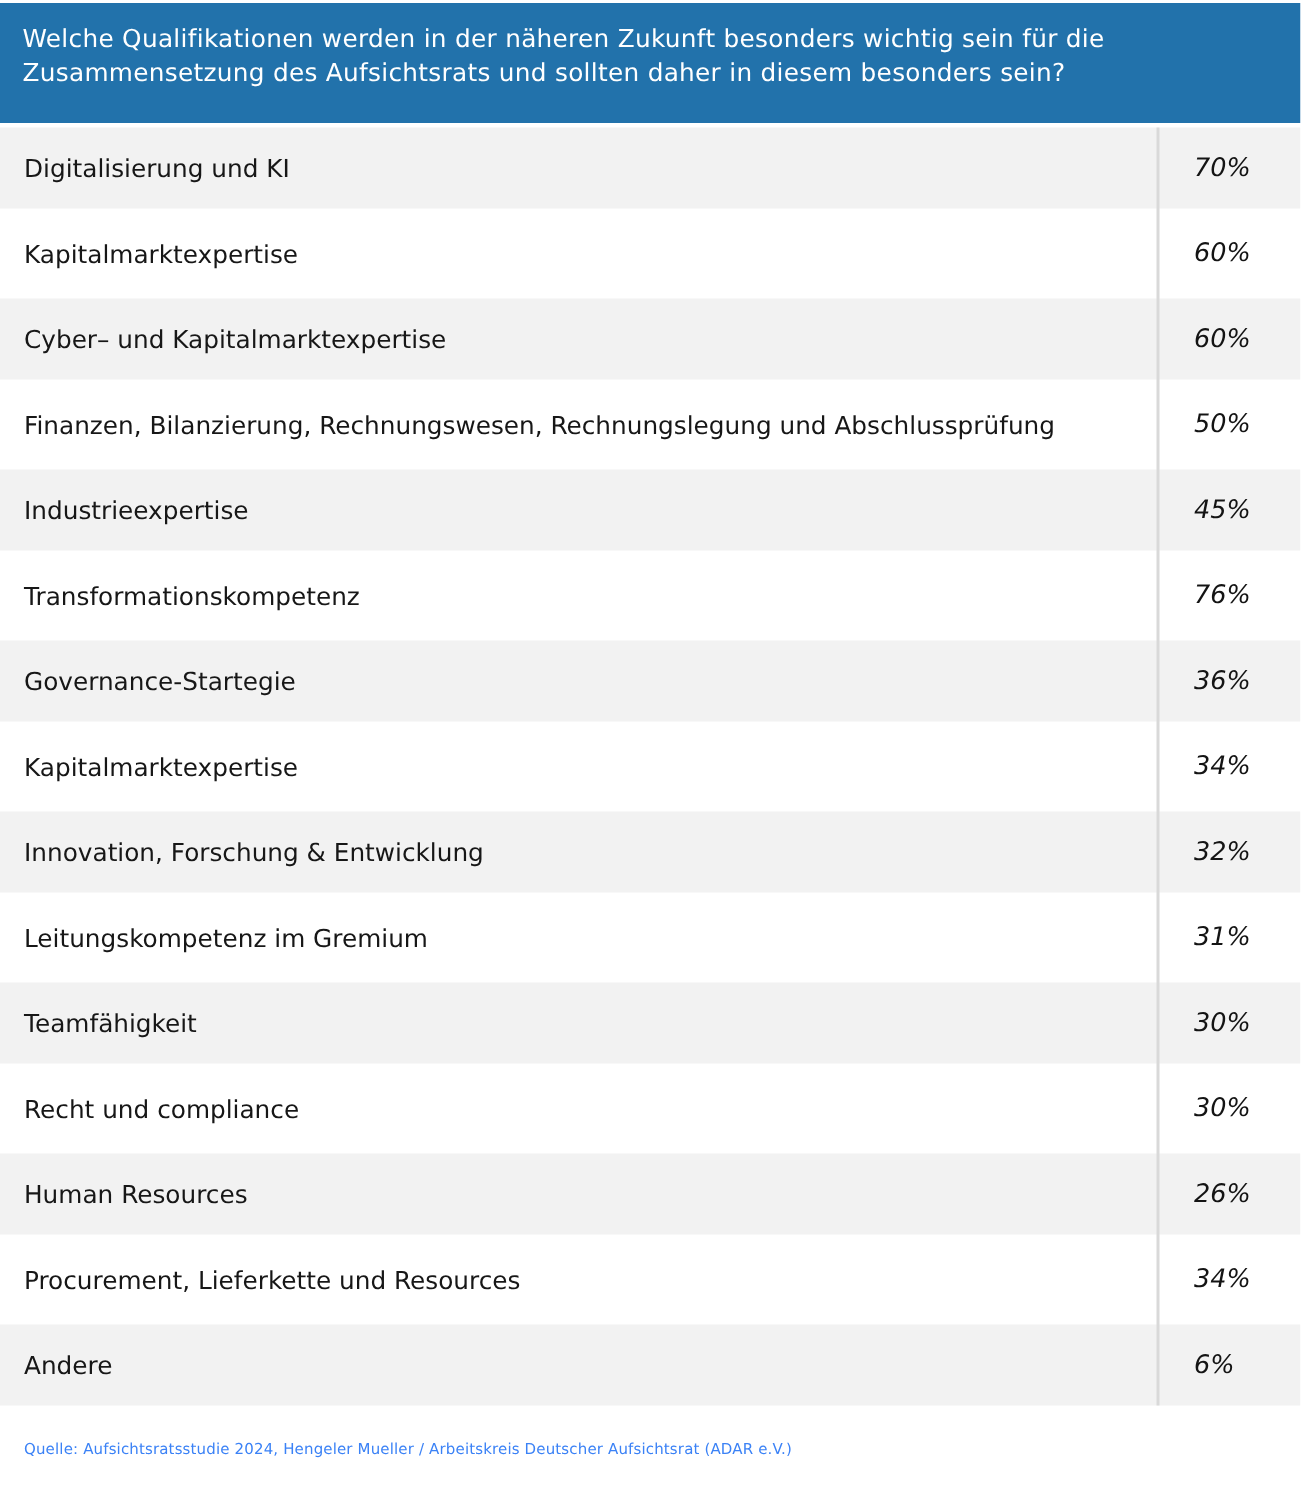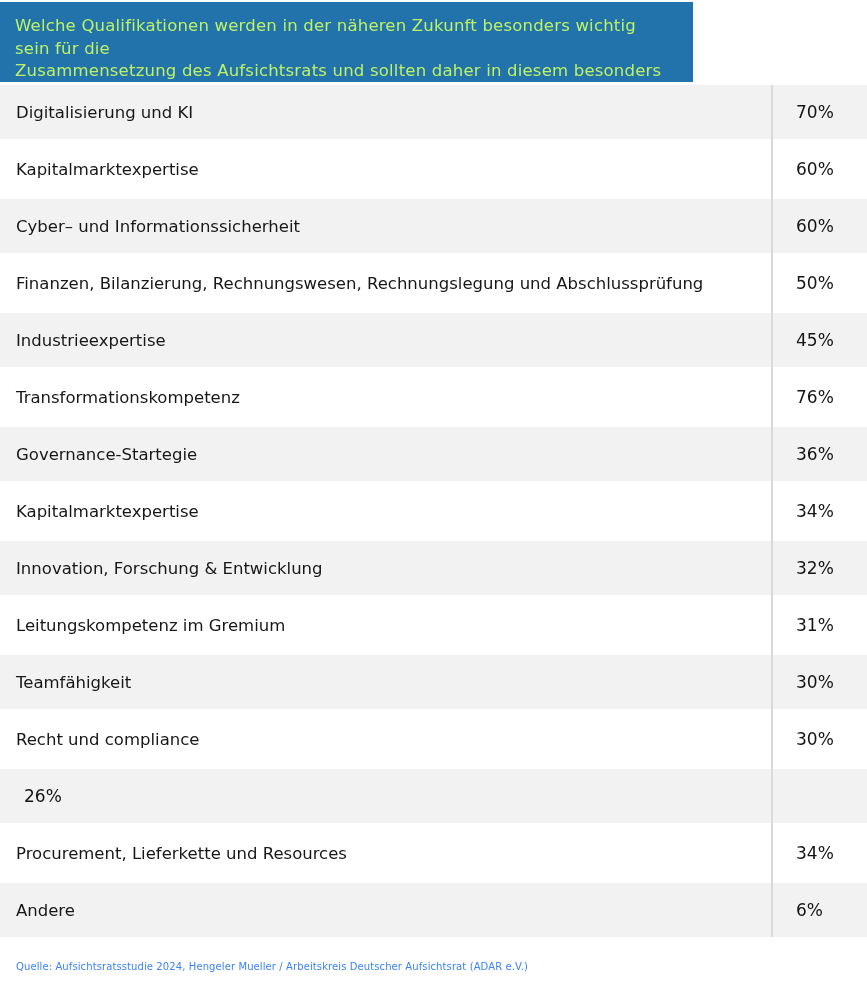--- a/index.html
+++ b/index.html
@@ -8,25 +8,25 @@
     background: #ffffff;
   }
   body {
     width: 867px;
     height: 1000px;
     overflow: hidden;
     font-family: "DejaVu Sans", "Liberation Sans", sans-serif;
   }
   .header {
     box-sizing: border-box;
-    width: 693px;
+    width: 867px;
     height: 80px;
     margin-top: 2px;
     background: #2272ab;
-    color: #bef264;
+    color: #ffffff;
     padding: 13px 20px 0 15px;
     font-size: 16.5px;
     line-height: 22.5px;
     letter-spacing: 0.2px;
   }
   .rows {
     position: relative;
     margin-top: 3px;
   }
   .divider {
@@ -56,20 +56,21 @@
     color: #171717;
     white-space: nowrap;
   }
   .row .value {
     box-sizing: border-box;
     flex: 0 0 95px;
     width: 95px;
     padding-left: 24px;
     font-size: 17px;
     color: #141414;
+    font-style: italic;
   }
   .footer {
     padding: 21px 16px 0 16px;
     font-size: 10px;
     color: #3b82f6;
     letter-spacing: 0.1px;
   }
 </style>
 </head>
 <body>
@@ -83,21 +84,21 @@
   <div class="divider"></div>
 <div class="row alt">
       <div class="label">Digitalisierung und KI</div>
       <div class="value">70%</div>
     </div>
     <div class="row">
       <div class="label">Kapitalmarktexpertise</div>
       <div class="value">60%</div>
     </div>
     <div class="row alt">
-      <div class="label">Cyber– und Informationssicherheit</div>
+      <div class="label">Cyber– und Kapitalmarktexpertise</div>
       <div class="value">60%</div>
     </div>
     <div class="row">
       <div class="label">Finanzen, Bilanzierung, Rechnungswesen, Rechnungslegung und Abschlussprüfung</div>
       <div class="value">50%</div>
     </div>
     <div class="row alt">
       <div class="label">Industrieexpertise</div>
       <div class="value">45%</div>
     </div>
@@ -123,20 +124,21 @@
     </div>
     <div class="row alt">
       <div class="label">Teamfähigkeit</div>
       <div class="value">30%</div>
     </div>
     <div class="row">
       <div class="label">Recht und compliance</div>
       <div class="value">30%</div>
     </div>
     <div class="row alt">
+      <div class="label">Human Resources</div>
       <div class="value">26%</div>
     </div>
     <div class="row">
       <div class="label">Procurement, Lieferkette und Resources</div>
       <div class="value">34%</div>
     </div>
     <div class="row alt">
       <div class="label">Andere</div>
       <div class="value">6%</div>
     </div>

